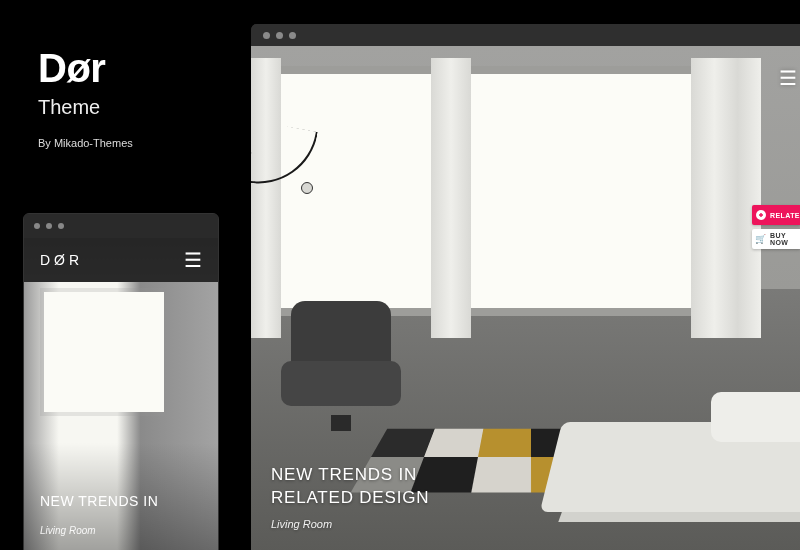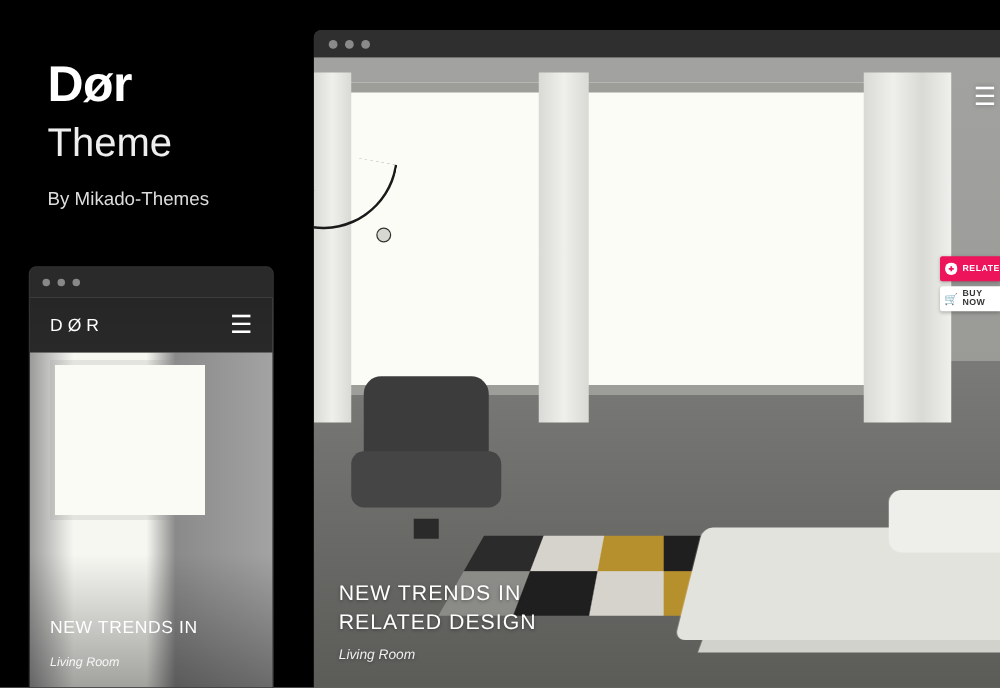--- a/index.html
+++ b/index.html
@@ -17,27 +17,27 @@
       left: 38px;
       color: #fff;
     }
     .product-title {
       font-size: 40px;
       font-weight: 700;
       line-height: 1;
       letter-spacing: -0.5px;
     }
     .product-subtitle {
-      font-size: 32px;
+      font-size: 20px;
       font-weight: 400;
       margin-top: 8px;
       color: #eee;
     }
     .by-line {
-      font-size: 15px;
+      font-size: 11px;
       font-weight: 400;
       margin-top: 18px;
       color: #ddd;
     }
 
     
     .mobile-browser {
       position: absolute;
       top: 213px;
       left: 23px;

